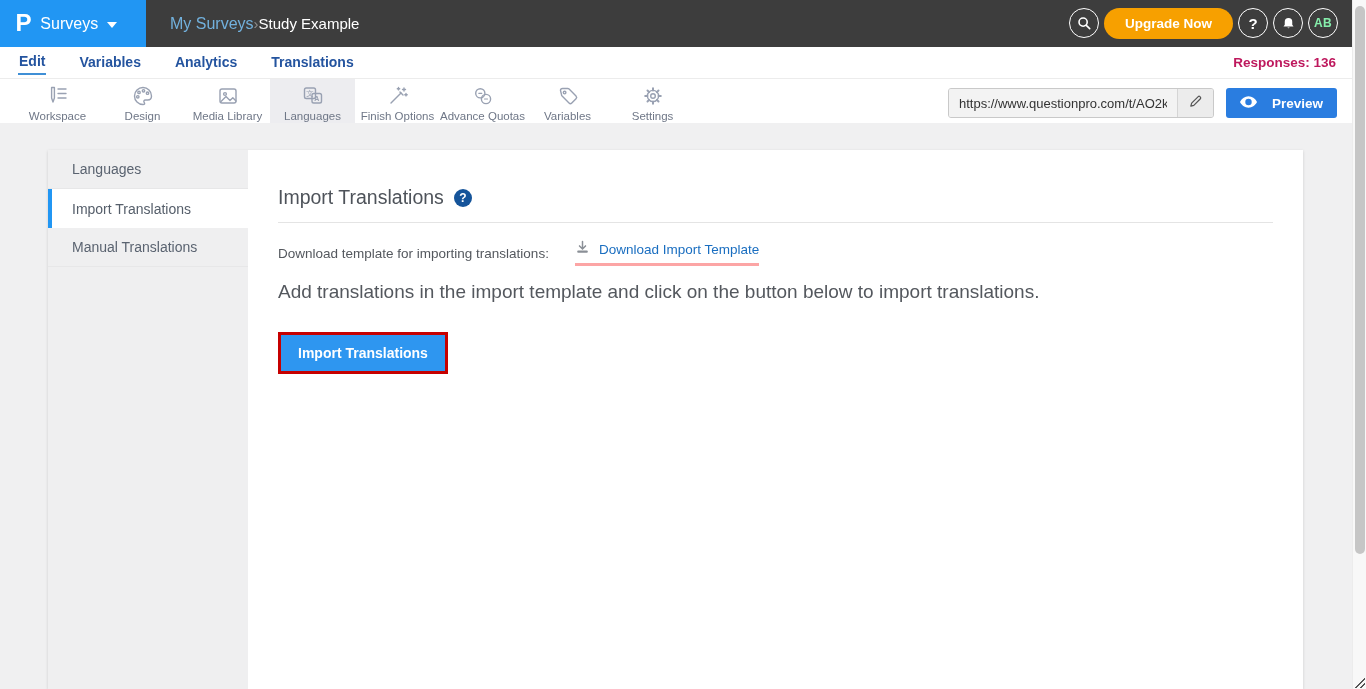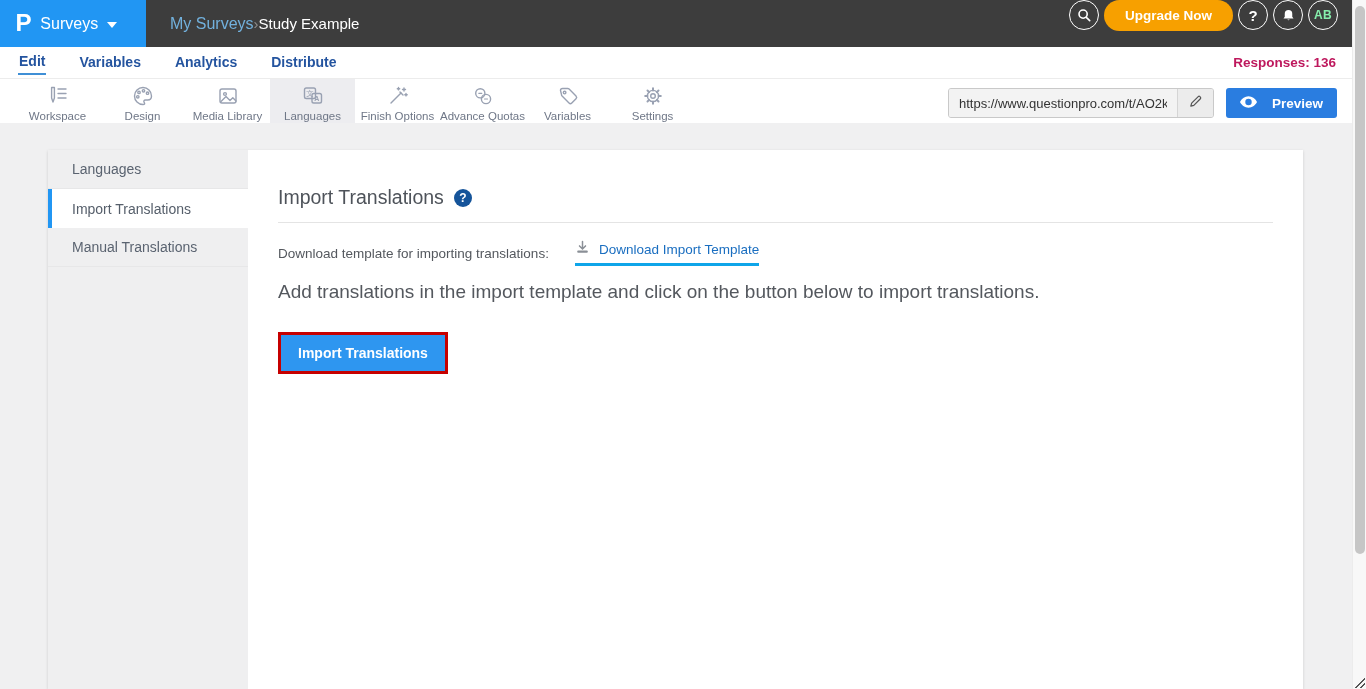--- a/index.html
+++ b/index.html
@@ -9,21 +9,21 @@
   
   .topbar { height:47px; background:#3d3d3d; display:flex; align-items:stretch; position:relative; }
   .logo-box { width:146px; background:#2196f3; display:flex; align-items:center; gap:9px; padding:0 16px; cursor:pointer; }
   .logo-p { color:#fff; font-size:23px; font-weight:700; line-height:1; transform:scaleX(1.05); }
   .product-name { color:#fff; font-size:16px; }
   .caret { width:0; height:0; border-left:5px solid transparent; border-right:5px solid transparent; border-top:6px solid #fff; margin-top:2px; }
   .breadcrumb { display:flex; align-items:center; margin-left:24px; }
   .crumb-parent { color:#72b1dd; font-size:16px; text-decoration:none; cursor:pointer; }
   .crumb-sep { color:#8f8f8f; font-size:15px; }
   .crumb-current { color:#ffffff; font-size:15px; }
-  .topbar-right { position:absolute; right:28px; top:0; height:46px; display:flex; gap:5px; }
+  .topbar-right { position:absolute; right:28px; top:0; height:46px; display:flex; align-items:center; gap:5px; }
   .circle-btn { width:30px; height:30px; border-radius:50%; border:1.7px solid #fff; background:transparent; color:#fff; display:flex; align-items:center; justify-content:center; cursor:pointer; font-family:inherit; }
   .circle-btn svg { display:block; }
   .qmark { font-size:15px; font-weight:700; color:#fff; }
   .avatar-txt { font-size:12px; font-weight:700; color:#86efac; letter-spacing:.3px; }
   .upgrade { height:31px; padding:0 21px; border:none; border-radius:16px; background:#f7a000; color:#fff; font-size:13.5px; font-weight:700; cursor:pointer; font-family:inherit; }
 
   
   .tabrow { height:32px; background:#fff; display:flex; align-items:center; padding:0 18px; position:relative; border-bottom:1px solid #ececec; }
   .tab { color:#24549f; font-size:14px; font-weight:600; text-decoration:none; margin-right:32px; padding:3px 1px 4px; cursor:pointer; }
   .tab.active { border-bottom:2px solid #3f8fd6; }
@@ -48,21 +48,21 @@
   .side { width:200px; background:#efeff0; flex-shrink:0; }
   .side-item { height:39px; display:flex; align-items:center; padding-left:24px; font-size:14px; color:#5a6370; cursor:pointer; border-bottom:1px solid #e7e7e8; }
   .side-item.active { background:#fff; border-left:4px solid #2196f3; padding-left:20px; border-bottom:none; color:#555e6a; }
   .main { flex:1; padding:36px 30px 0; }
   .main-title-row { display:flex; align-items:center; gap:10px; }
   .main-title { font-size:19.5px; color:#4e535a; font-weight:400; }
   .help-badge { width:18px; height:18px; border-radius:50%; background:#15549a; color:#fff; font-size:12px; font-weight:700; display:flex; align-items:center; justify-content:center; cursor:pointer; }
   .divider { border:none; border-top:1px solid #e4e4e4; margin:13px 0 0; }
   .dl-row { margin-top:17px; display:flex; align-items:center; gap:26px; }
   .dl-label { font-size:13.5px; color:#54585e; }
-  .dl-link-wrap { display:flex; align-items:center; gap:9px; border-bottom:3px solid #0ea5e9; padding-bottom:4px; }
+  .dl-link-wrap { display:flex; align-items:center; gap:9px; border-bottom:3px solid #fca5a5; padding-bottom:4px; }
   .dl-link { font-size:13.5px; color:#1a6ec0; text-decoration:none; cursor:pointer; }
   .dl-icon svg { stroke:#8a8f96; fill:none; stroke-width:1.6; stroke-linecap:round; }
   .instructions { margin-top:15px; font-size:19px; color:#54585e; }
   .red-box { display:inline-block; border:3px solid #c60000; margin-top:29px; }
   .import-btn { display:block; padding:10px 17px; background:#2e96f0; border:none; color:#fff; font-size:14px; font-weight:700; cursor:pointer; font-family:inherit; }
 
   
   .fake-scrollbar { position:absolute; top:0; right:0; width:14px; height:689px; background:#f8f8f8; border-left:1px solid #ececec; }
   .fake-thumb { position:absolute; top:6px; left:2px; width:10px; height:548px; background:#c6c6c6; border-radius:6px; }
   .resize-grip { position:absolute; right:1px; bottom:1px; width:10px; height:10px;
@@ -106,21 +106,21 @@
     <button class="circle-btn">
       <span class="avatar-txt">AB</span>
     </button>
   </div>
 </header>
 
 <div class="tabrow">
   <a class="tab active">Edit</a>
   <a class="tab">Variables</a>
   <a class="tab">Analytics</a>
-  <a class="tab">Distribute</a>
+  <a class="tab">Translations</a>
   <span class="responses">Responses: 136</span>
 </div>
 
 <div class="toolbar">
 
   <button class="tb-item">
     <span class="tb-icon">
       <svg width="24" height="24" viewBox="0 0 24 24">
         <path d="M5.6 3.5h2.8v10.5l-1.4 4-1.4-4z"></path>
         <line x1="12" y1="5" x2="20" y2="5"></line>

